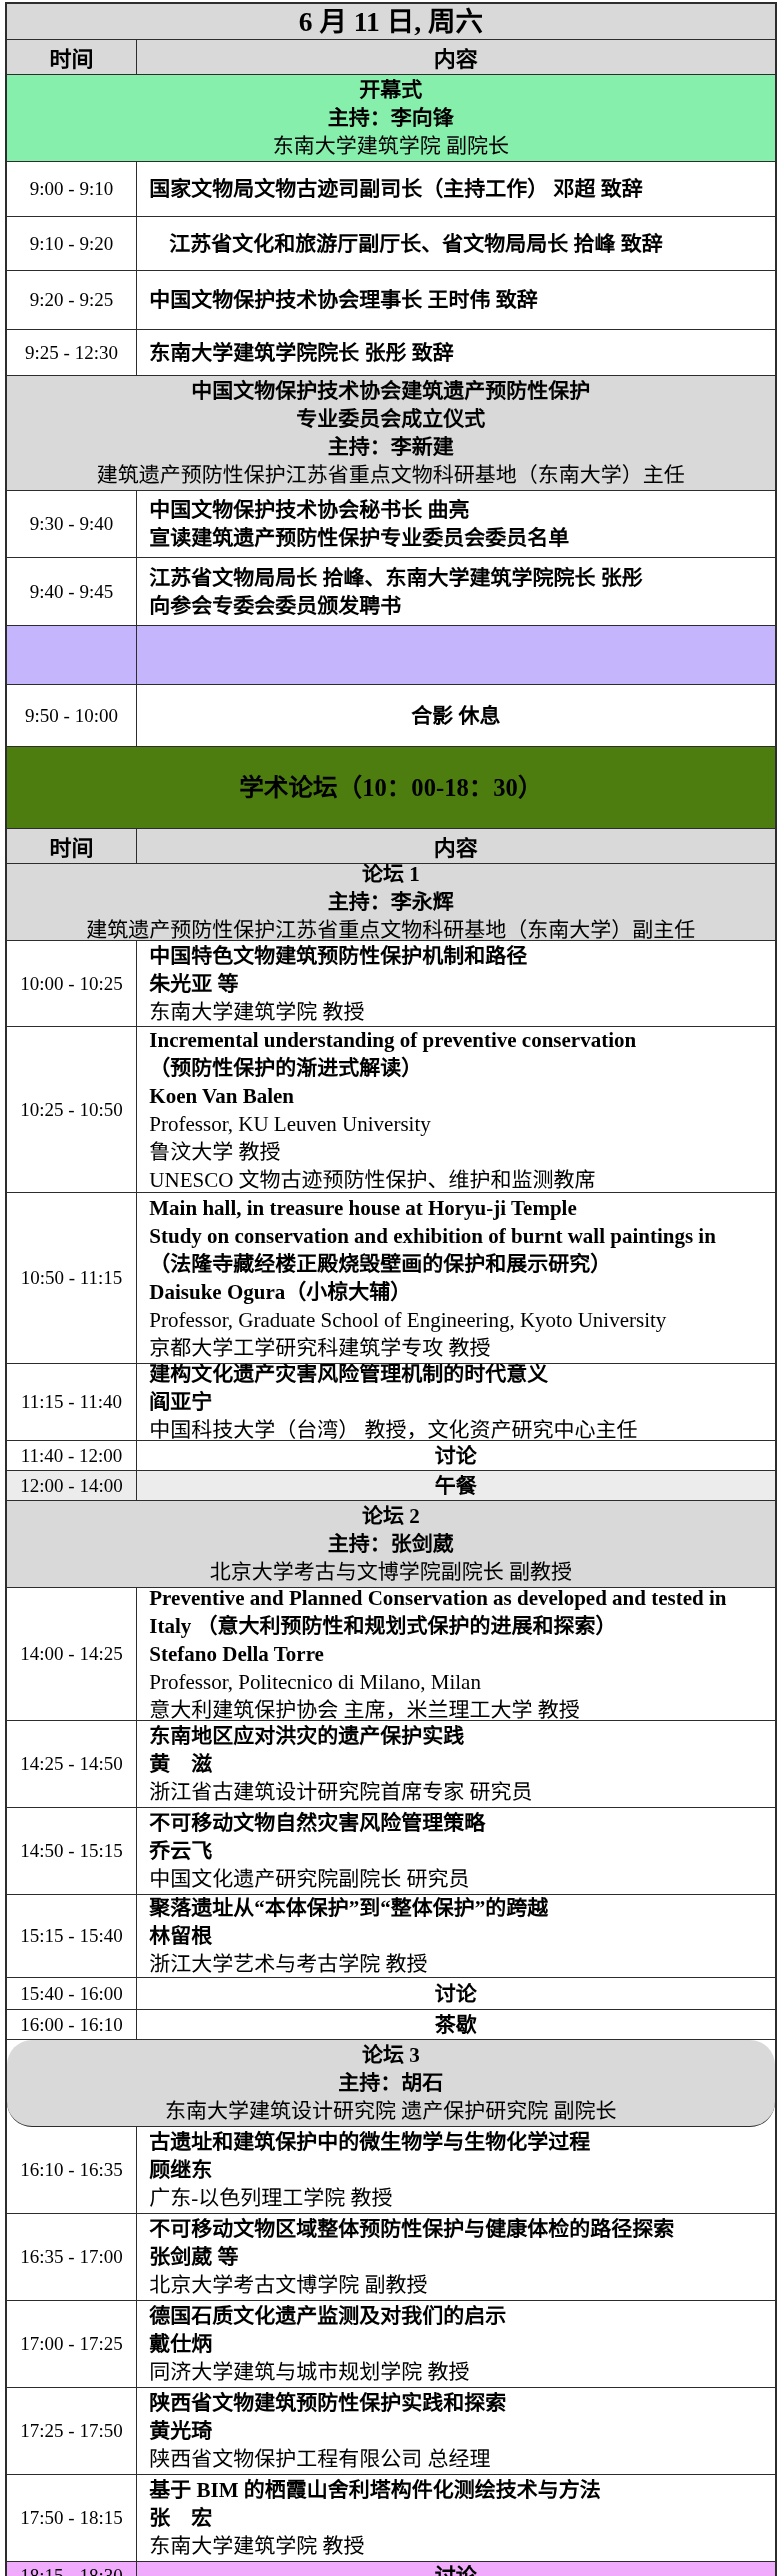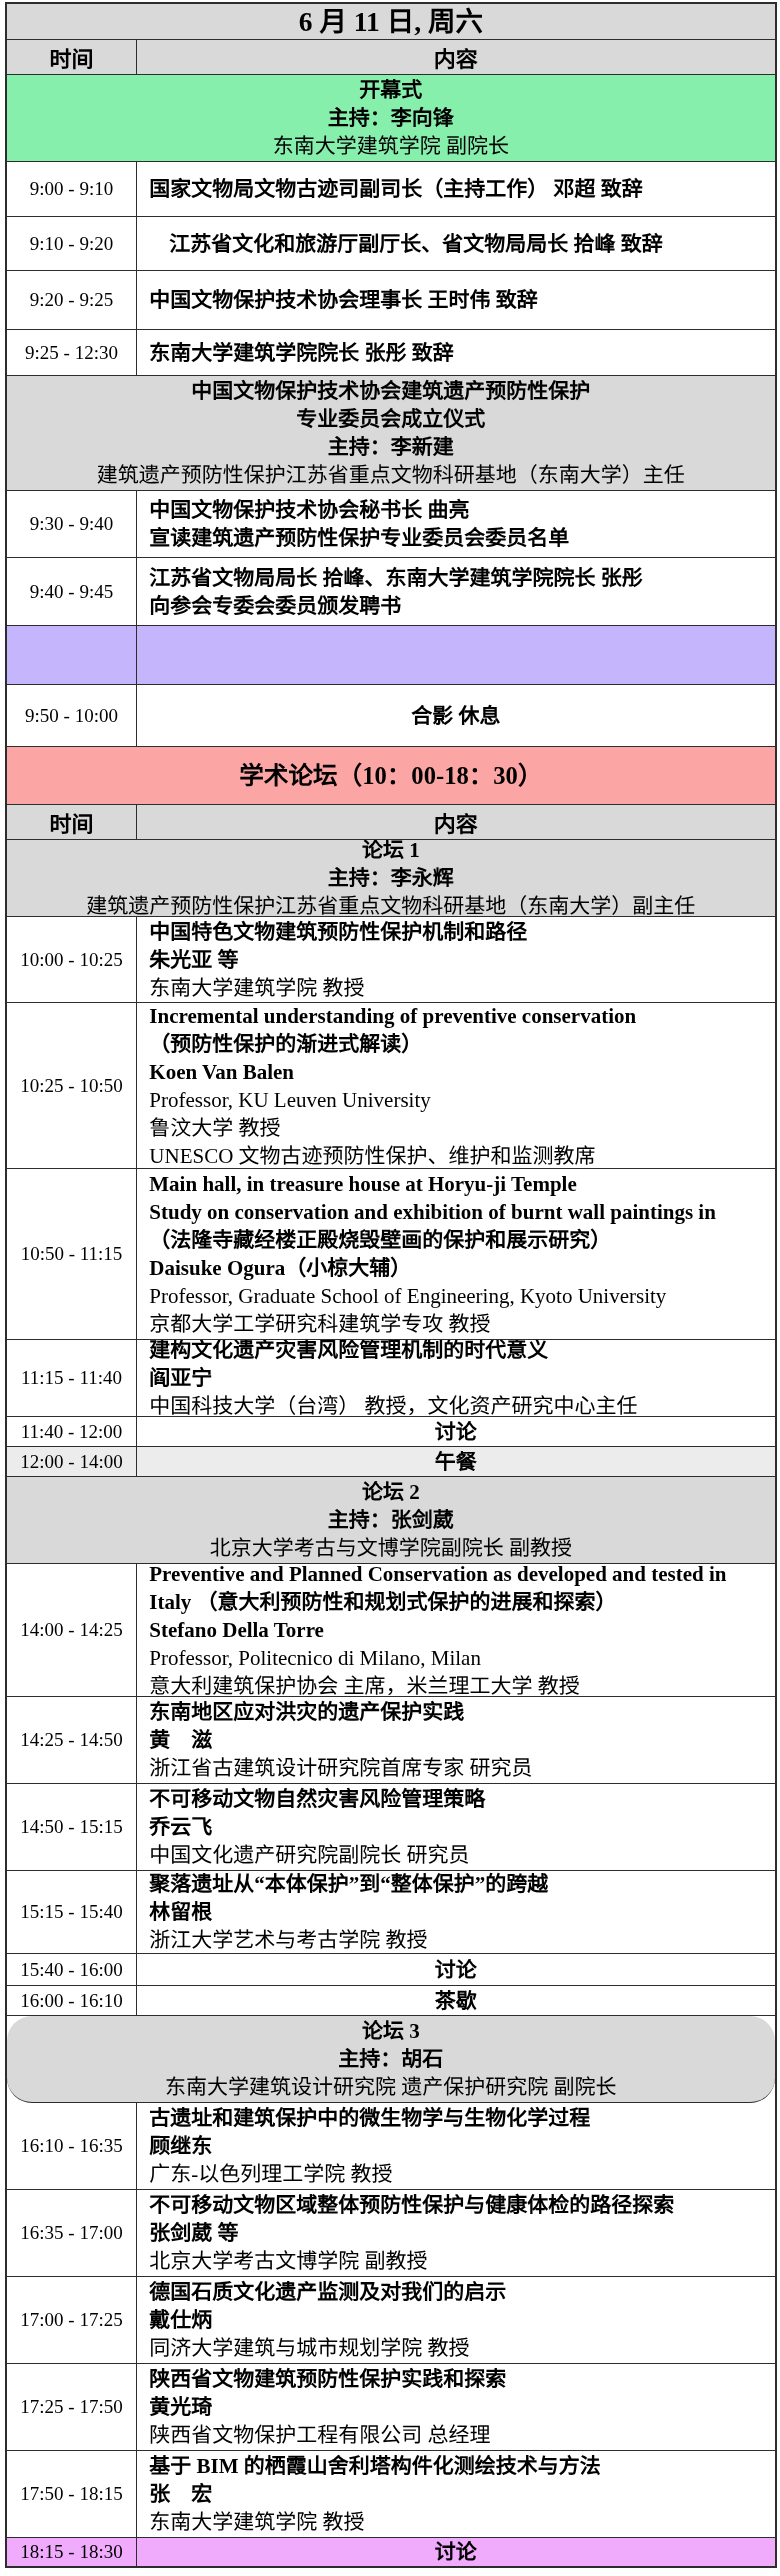--- a/index.html
+++ b/index.html
@@ -153,21 +153,21 @@
       <div class="cell content-cell">
         <div class="line bold">专委会主任委员 朱光亚 教授发言</div>
       </div>
     </div>
     <div class="row" style="height: 62px; background: rgb(255, 255, 255);">
       <div class="cell time-cell">9:50 - 10:00</div>
       <div class="cell content-cell center">
         <div class="line bold">合影 休息</div>
       </div>
     </div>
-    <div class="row" style="height: 58px; background: #fca5a5;">
+    <div class="row" style="height: 82px; background: #4d7c0f;">
       <div class="cell merged">
         <div class="line banner-text">学术论坛（10：00-18：30）</div>
       </div>
     </div>
     <div class="row" style="height: 35px; background: rgb(217, 217, 217);">
       <div class="cell time-cell colhead-cell">时间</div>
       <div class="cell content-cell center colhead-cell">内容</div>
     </div>
     <div class="row" style="height: 77px; background: rgb(217, 217, 217);">
       <div class="cell merged">

